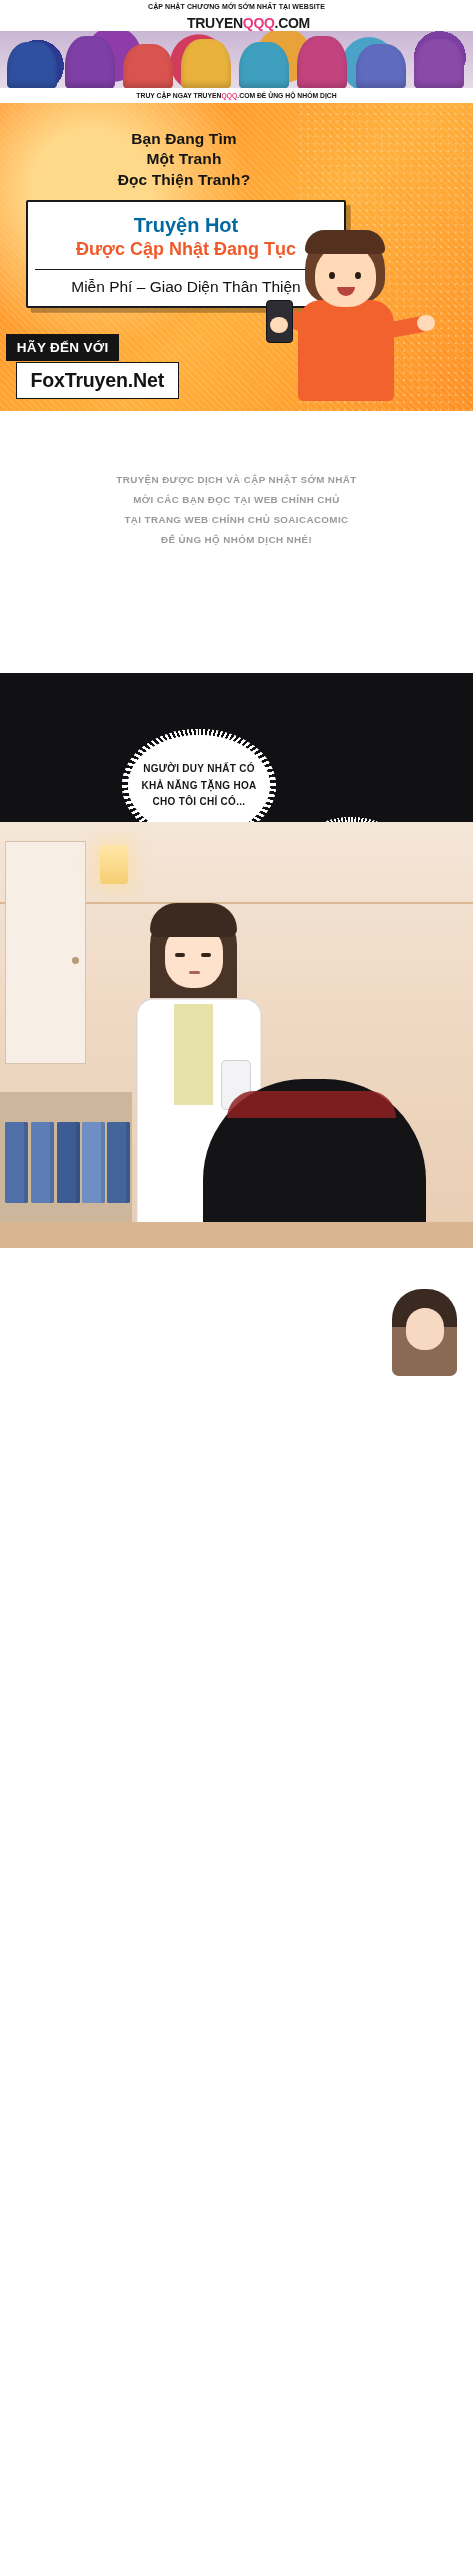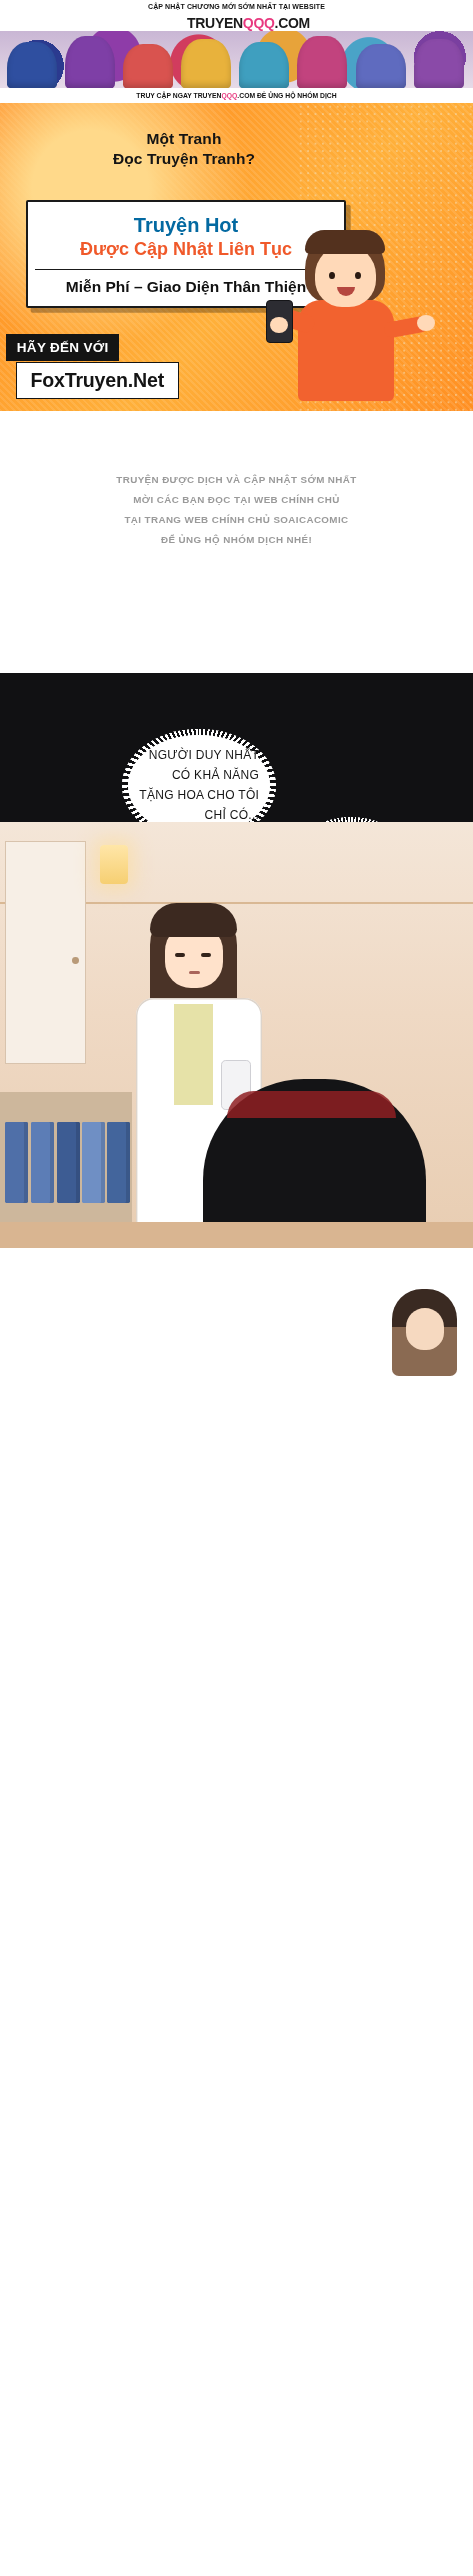--- a/index.html
+++ b/index.html
@@ -80,21 +80,21 @@
   }
   .headline-box {
     position:absolute; left:26px; top:97px; width:320px;
     background:#ffffff; border:2px solid #1a1a1a; border-radius:2px;
     padding:10.8px 6.8px 9.5px; text-align:center;
     box-shadow:4.7px 4.7px 0 rgba(0,0,0,.28);
   }
   .headline-box .h1 { font-size:20px; font-weight:bold; color:#0369a1; line-height:1.25; }
   .headline-box .h2 { font-size:18px; font-weight:bold; color:#f0592a; line-height:1.3; }
   .headline-box .h3 {
-    font-size:15.5px; font-weight:bold; color:#111; margin-top:8px;
+    font-size:15.5px; font-weight:normal; color:#111; margin-top:8px;
     border-top:1.4px solid #1a1a1a; padding-top:8px;
   }
   .girl {
     position:absolute; right:41px; bottom:12px; width:162px; height:169px;
   }
   .girl .hair {
     position:absolute; left:35px; top:0; width:80px; height:73px;
     background:#6a4128; border-radius:39px 39px 24px 24px;
   }
   .girl .face {
@@ -159,22 +159,22 @@
     font-size:9.8px; color:#9a9a9a; line-height:2.05; letter-spacing:0.4px;
     text-transform:uppercase; font-weight:bold;
   }
 
   
   .panel-dark {
     width:473px; height:149px; background:#111113; position:relative;
   }
   .bubble-spiky {
     position:absolute; background:#ffffff; color:#161616;
-    display:flex; align-items:center; justify-content:center; text-align:right;
-    font-size:12px; line-height:1.65; letter-spacing:0.3px; font-weight:normal;
+    display:flex; align-items:center; justify-content:center; text-align:center;
+    font-size:10px; line-height:1.65; letter-spacing:0.3px; font-weight:bold;
     border-radius:50%;
     filter:drop-shadow(0 0 0 #fff);
   }
   .bubble-spiky::before{
     content:""; position:absolute; inset:-6px; border-radius:50%;
     background:repeating-conic-gradient(#ffffff 0 2.2deg, transparent 2.2deg 4.4deg);
     z-index:-1;
   }
   .b1 { left:128px; top:62px; width:142px; height:101px; padding:10.8px; }
   .b2 { left:297px; top:150px; width:108px; height:82px; padding:9.5px; }
@@ -295,27 +295,28 @@
         <span class="pink">QQQ</span>
         <span>.COM ĐỂ ỦNG HỘ NHÓM DỊCH</span>
     </div>
   </div>
 
   <div class="banner-comic">
     <div class="burst"></div>
     <div class="dots"></div>
 
     <div class="comic-q">
+      <div class="l1">Bạn Đang Tìm</div>
       <div class="l2">Một Tranh</div>
-      <div class="l3">Đọc Truyện Tranh?</div>
+      <div class="l3">Đọc Thiện Tranh?</div>
     </div>
 
     <div class="headline-box">
       <div class="h1">Truyện Hot</div>
-      <div class="h2">Được Cập Nhật Liên Tục</div>
+      <div class="h2">Được Cập Nhật Đang Tục</div>
       <div class="h3">Miễn Phí – Giao Diện Thân Thiện</div>
     </div>
 
     <div class="girl">
       <div class="hair"></div>
       <div class="body"></div>
       <div class="face"></div>
       <div class="hairfront"></div>
       <div class="eye l"></div>
       <div class="eye r"></div>

